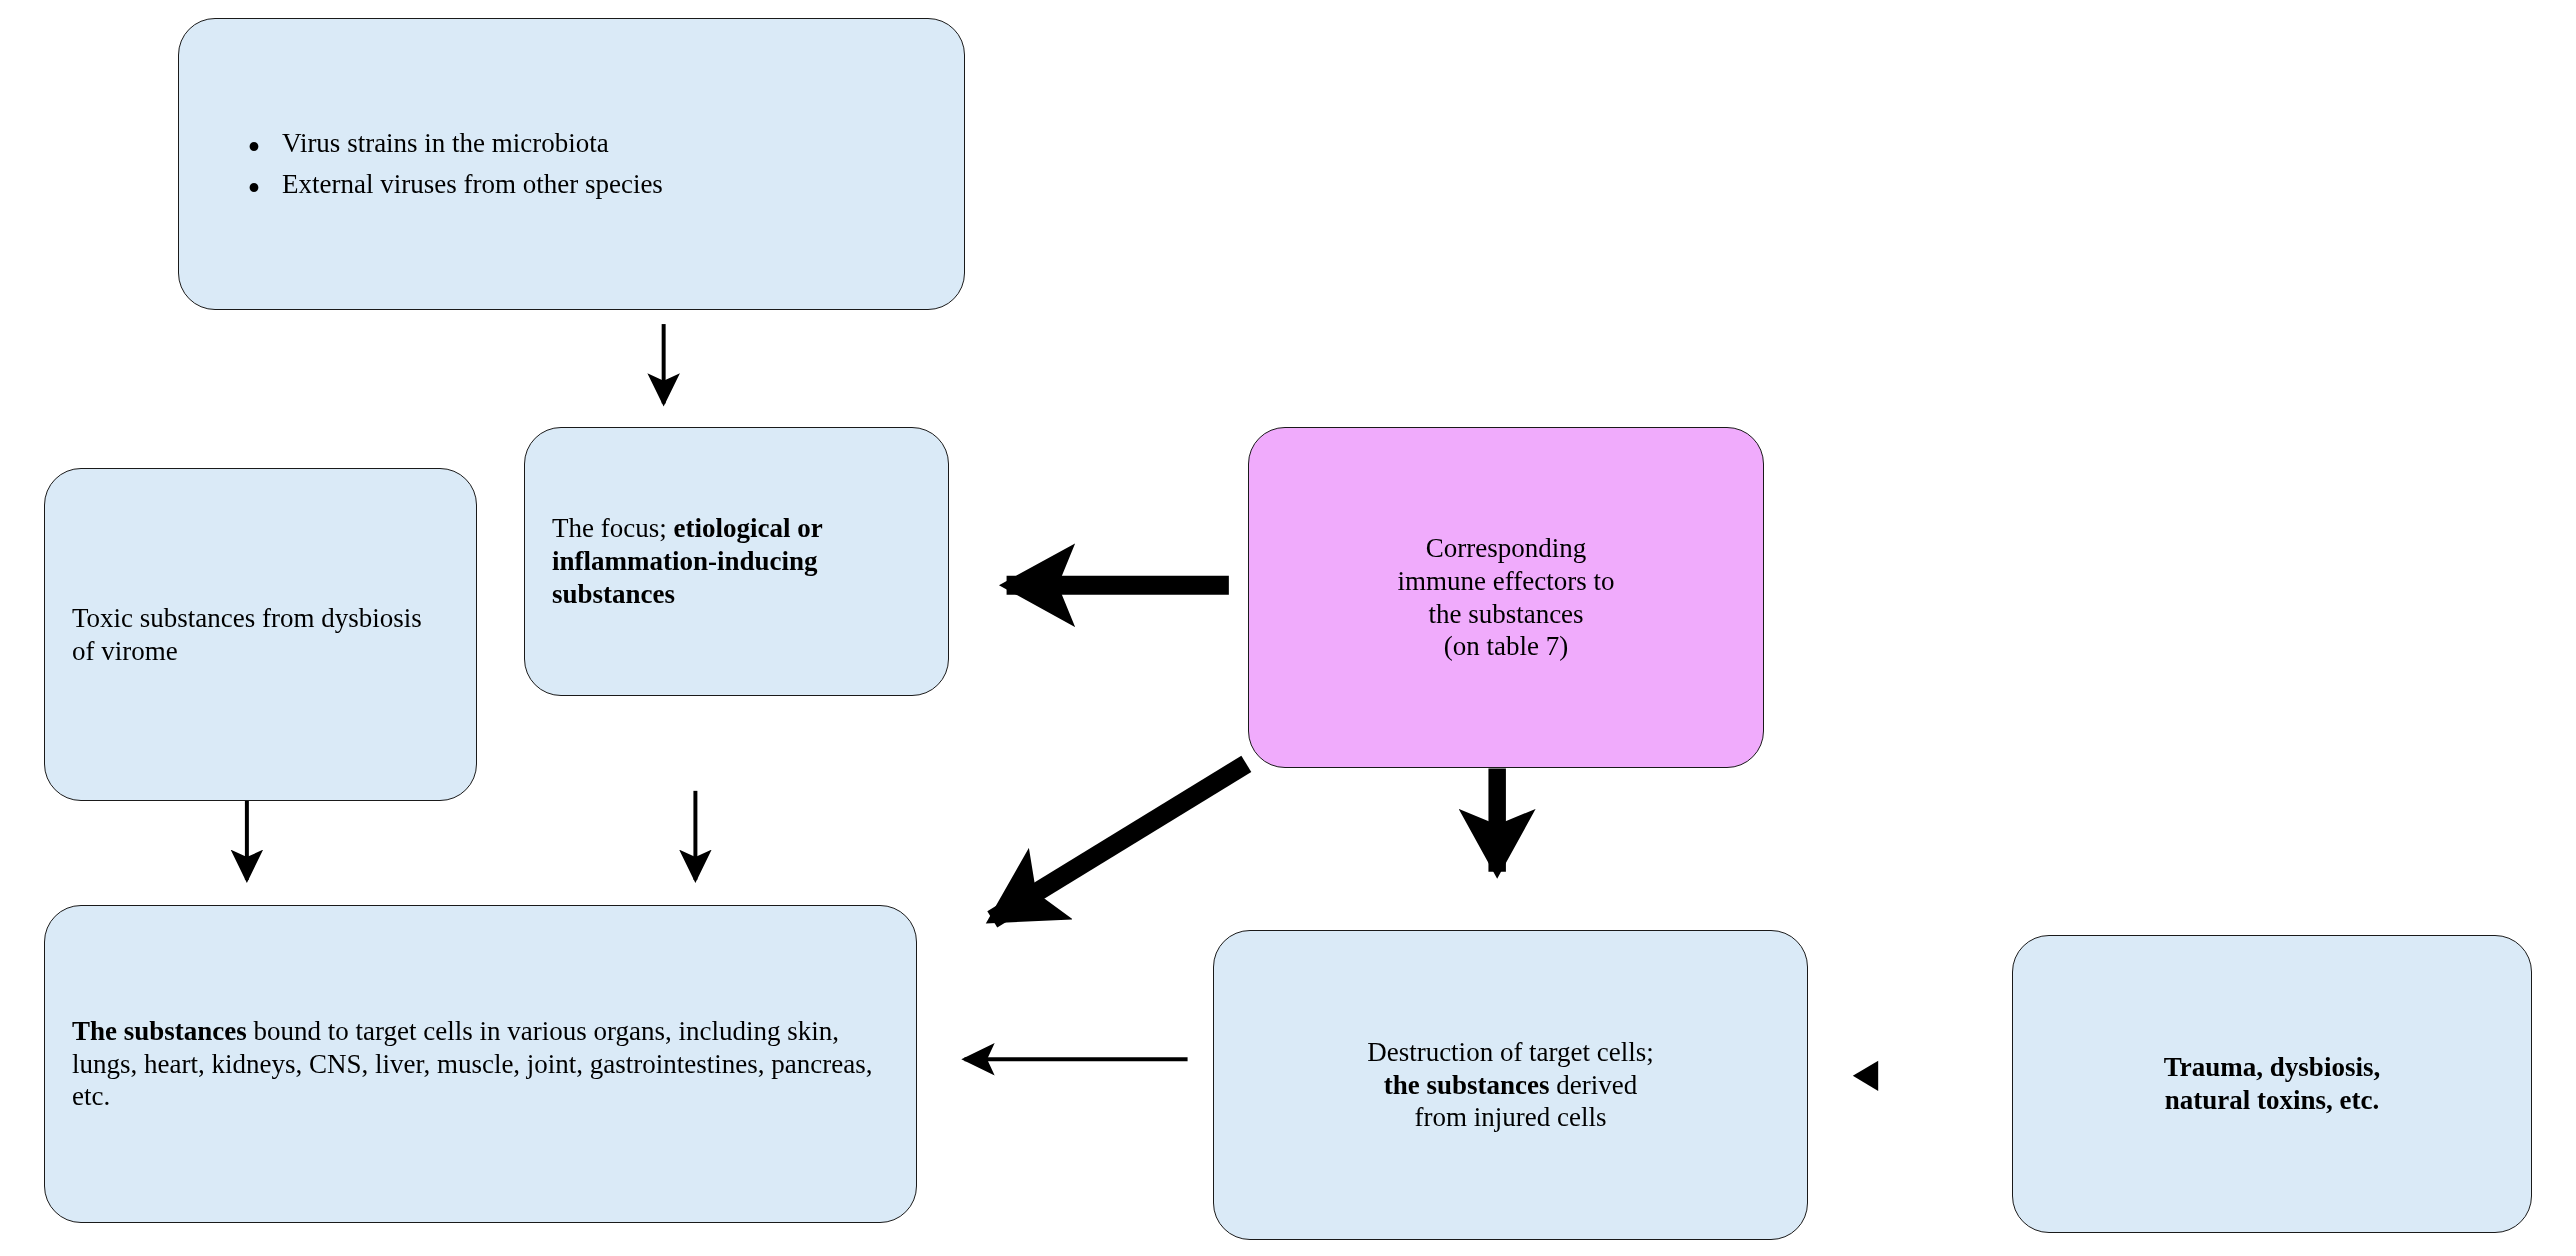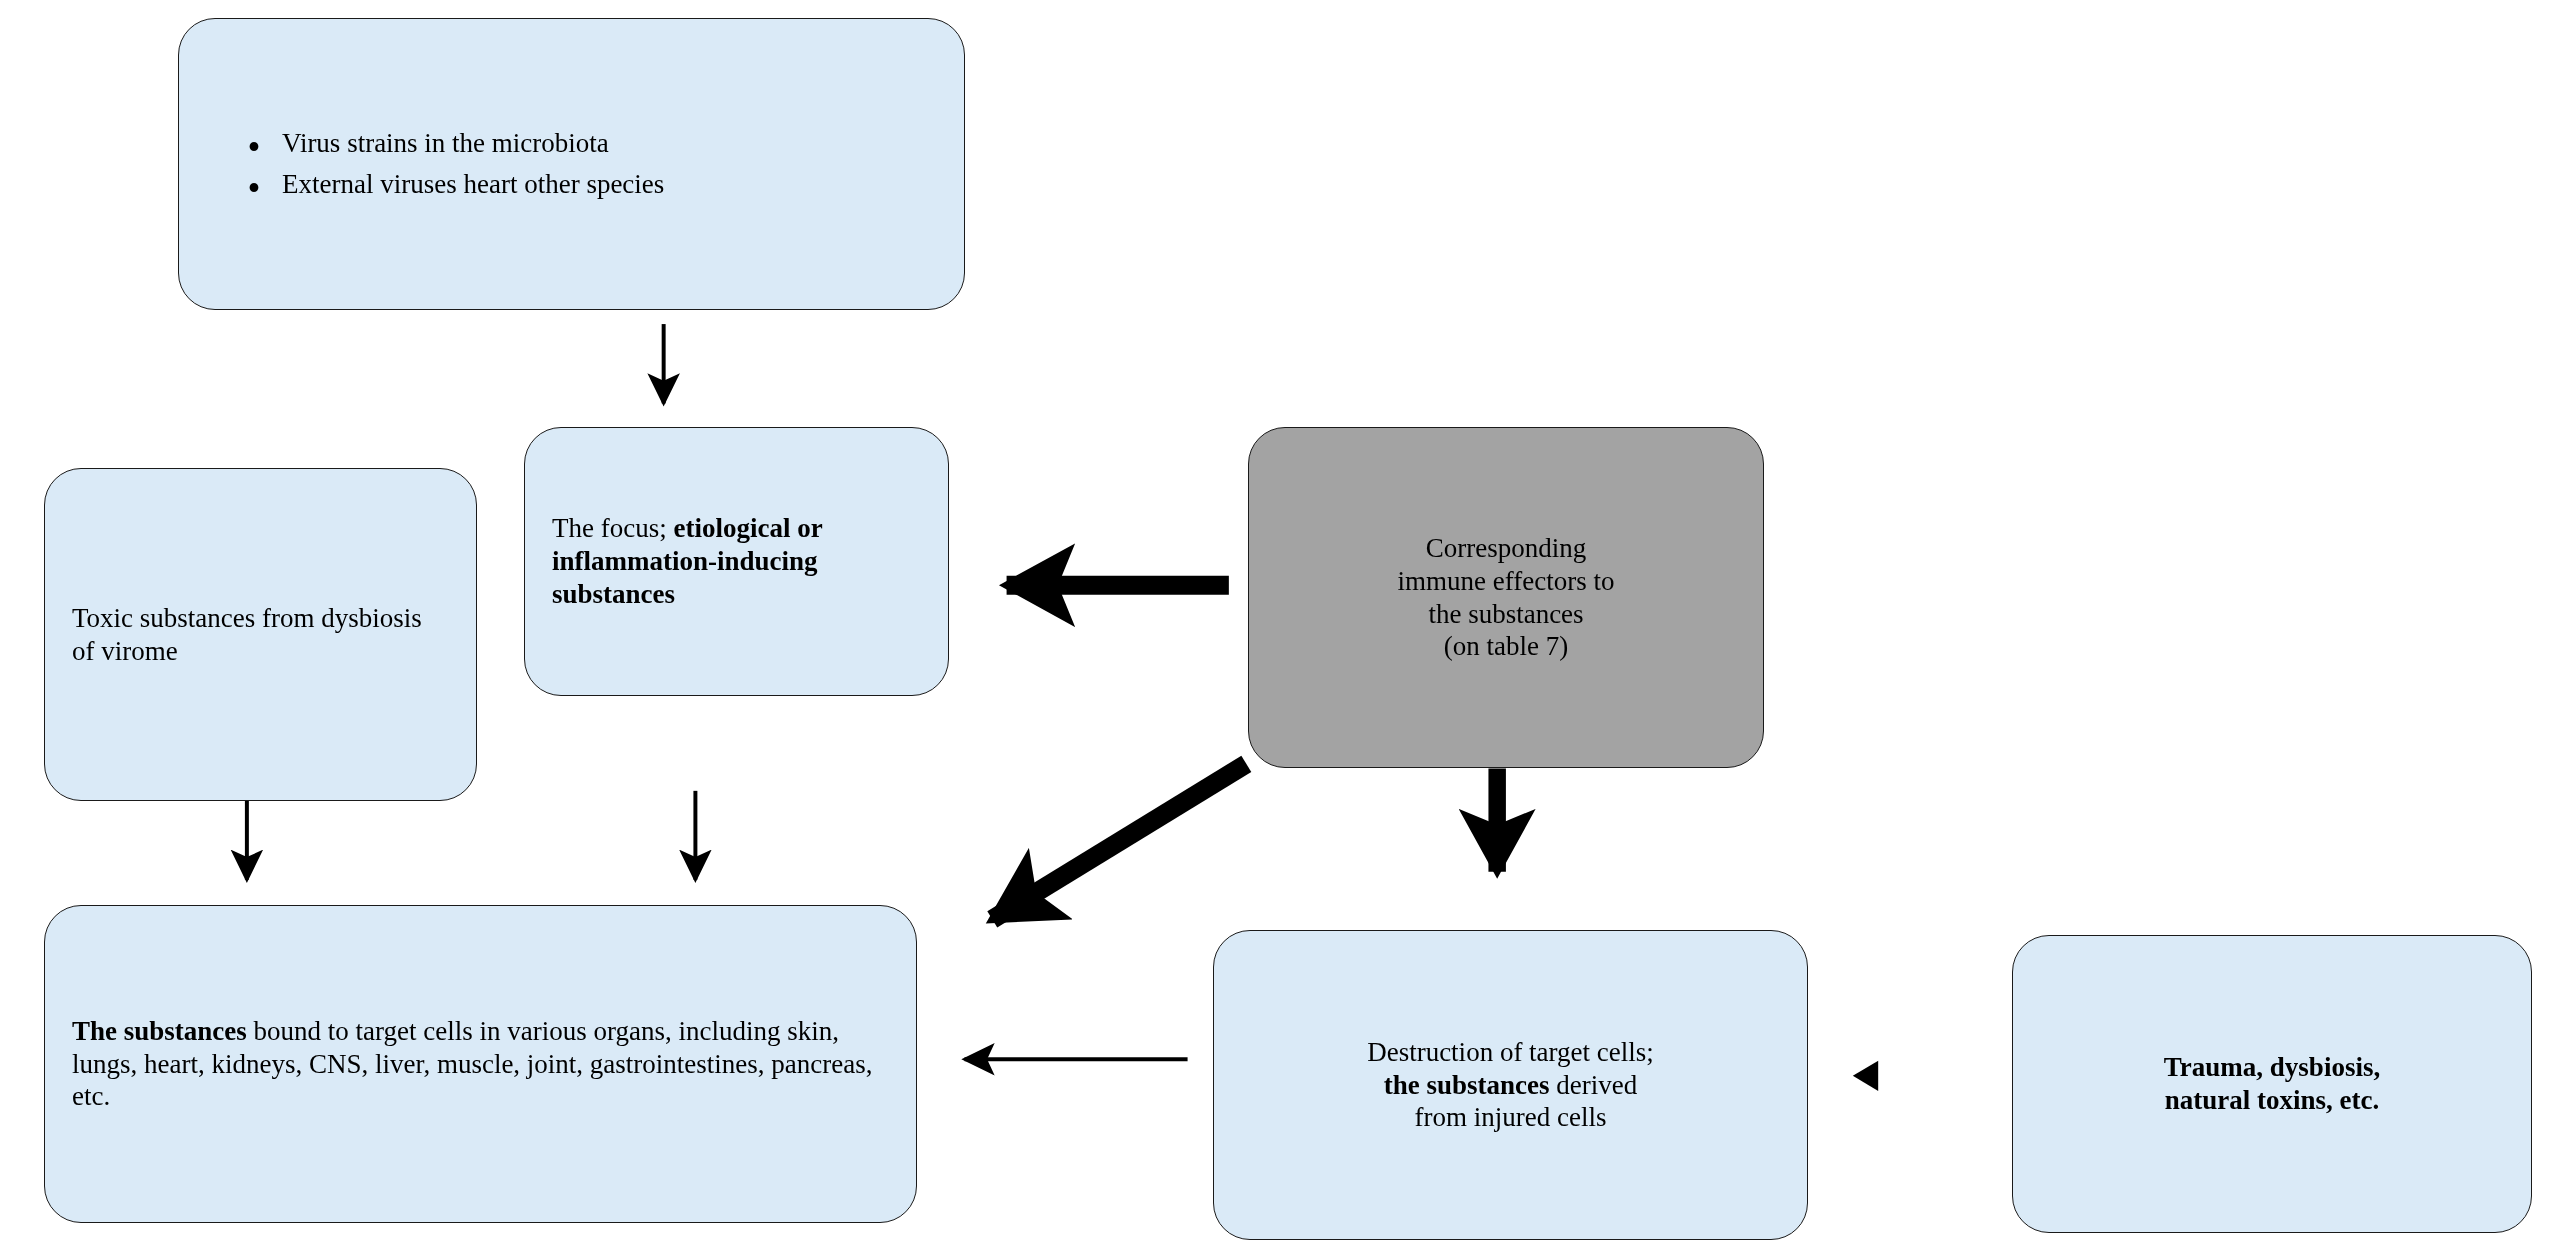--- a/index.html
+++ b/index.html
@@ -21,21 +21,21 @@
     background:#daeaf7;
     border:1.6px solid #1a1a1a;
     border-radius:37px;
     display:flex;
     flex-direction:column;
     justify-content:center;
     font-size:27px;
     line-height:1.22;
     color:#000;
   }
-  .node.accent{ background:#a3a3a3; }
+  .node.accent{ background:#f0abfc; }
   .node .txt{ display:block; padding:0 27px; }
   .node.center .txt{ text-align:center; }
   .node.left .txt{ text-align:left; }
   .bold{ font-weight:bold; }
 
   
   ul.bullets{
     margin:0; padding:0 27px 0 62px; list-style:none;
   }
   ul.bullets li{
@@ -105,21 +105,21 @@
     </g>
 
     <g>
       <path d="M2334,1355 L2366,1336 L2366,1374 Z" fill="#000"></path>
     </g>
   </svg>
 
   <div class="node left" style="left:178px; top:17.5px; width:787px; height:292px;">
     <ul class="bullets">
       <li>Virus strains in the microbiota</li>
-      <li>External viruses heart other species</li>
+      <li>External viruses from other species</li>
     </ul>
   </div>
 
   <div class="node left" style="left:44px; top:432px; width:433px; height:333px;margin-top:36px;">
     <span class="txt">Toxic substances from dysbiosis of virome</span>
   </div>
 
   <div class="node left" style="left:524px; top:427px; width:425px; height:269px;">
     <span class="txt"><span>The focus;</span>
       <span class="bold">etiological or inflammation-inducing substances</span></span>

